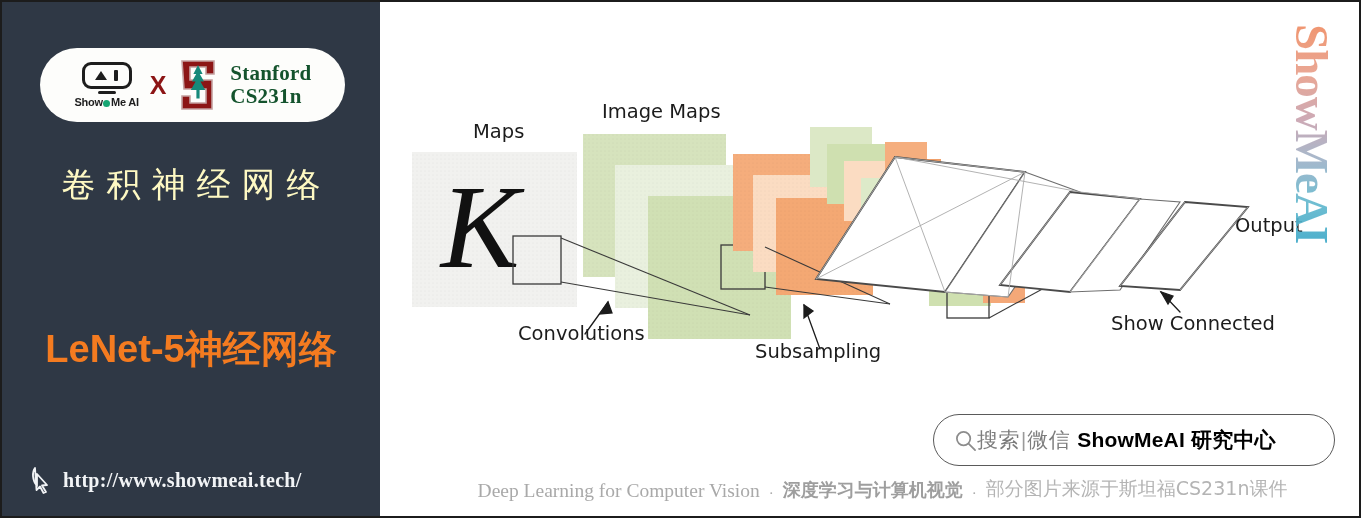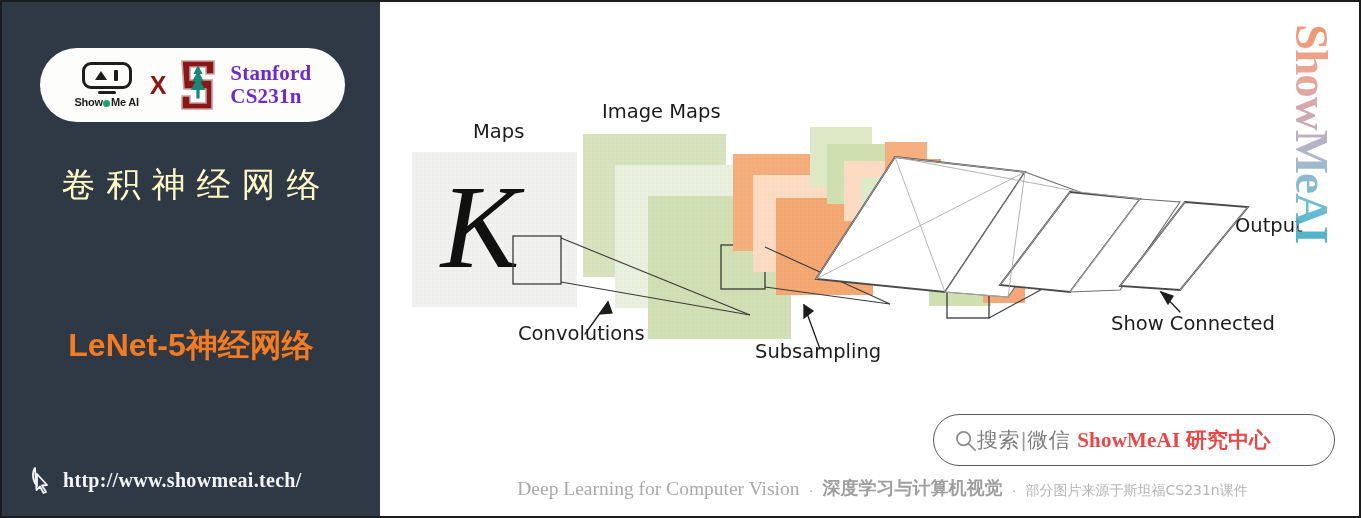--- a/index.html
+++ b/index.html
@@ -51,35 +51,35 @@
   .x-mark{font-size:25px;font-weight:bold;color:#8C1515;font-family:"Liberation Sans",sans-serif;}
 
   
   .stanford-s{
     position:relative;width:44px;height:54px;
   }
   .stanford-s svg{display:block;}
 
   .stanford-text{
     display:flex;flex-direction:column;line-height:1.08;
-    color:#6d28d9;font-weight:bold;font-size:21px;
+    color:#14532d;font-weight:bold;font-size:21px;
     font-family:"Liberation Serif","DejaVu Serif",serif;
     letter-spacing:0.2px;
   }
 
   
   #cn-title{
     position:absolute;left:0;top:160px;width:378px;text-align:center;
     color:#fef9c3;font-size:34px;letter-spacing:11px;
     font-family:"DejaVu Sans",sans-serif;font-weight:500;
     text-indent:11px;
   }
   #subtitle{
     position:absolute;left:0;top:322px;width:378px;text-align:center;
-    color:#F47B20;font-size:32px;font-weight:bold;
+    color:#F47B20;font-size:38px;font-weight:bold;
     font-family:"Liberation Sans",sans-serif;letter-spacing:0px;
   }
   #url-row{
     position:absolute;left:28px;top:463px;display:flex;align-items:center;gap:5px;
   }
   #url-row .cursor-icon{width:28px;height:30px;flex:0 0 auto;}
   #url-text{
     color:#f2f4f6;font-size:20px;font-weight:bold;
     font-family:"Liberation Serif","DejaVu Serif",serif;letter-spacing:0.3px;
   }
@@ -122,36 +122,36 @@
   }
   .mag{width:23px;height:23px;flex:0 0 auto;}
   #search-label{
     font-size:21px;color:#7d7d7d;font-family:"DejaVu Sans",sans-serif;letter-spacing:0.5px;
   }
   #search-sep{font-size:20px;color:#9a9a9a;margin:0 1px;}
   #search-channel{
     font-size:21px;color:#7d7d7d;font-family:"DejaVu Sans",sans-serif;letter-spacing:0.5px;
   }
   #search-brand{
-    font-size:21px;color:#ef4444;font-weight:bold;margin-left:7px;
-    font-family:Liberation Serif, serif;letter-spacing:0.2px;
+    font-size:21px;color:#000000;font-weight:bold;margin-left:7px;
+    font-family:Liberation Sans, sans-serif;letter-spacing:0.2px;
   }
 
   
   #footer{
     position:absolute;left:0;top:474px;width:981px;text-align:center;
     display:flex;align-items:flex-end;justify-content:center;gap:9px;
     color:#a9a9a9;font-size:19px;
     font-family:"Liberation Serif","DejaVu Serif",serif;
     padding-left:12px;
   }
   #footer .f-en{font-family:"Liberation Serif","DejaVu Serif",serif;color:#a9a9a9;font-size:19.5px;}
   #footer .f-dot{color:#a9a9a9;font-size:15px;}
   #footer .f-cn{font-family:"DejaVu Sans",sans-serif;font-weight:bold;color:#9e9e9e;font-size:18px;}
-  #footer .f-note{font-family:"DejaVu Sans",sans-serif;color:#b4b4b4;font-size:14px;}
+  #footer .f-note{font-family:"DejaVu Sans",sans-serif;color:#b4b4b4;font-size:19px;}
 </style>
 </head>
 <body>
 
 <div id="slide">
 
   <div id="sidebar">
 
     <div id="badge">
 

